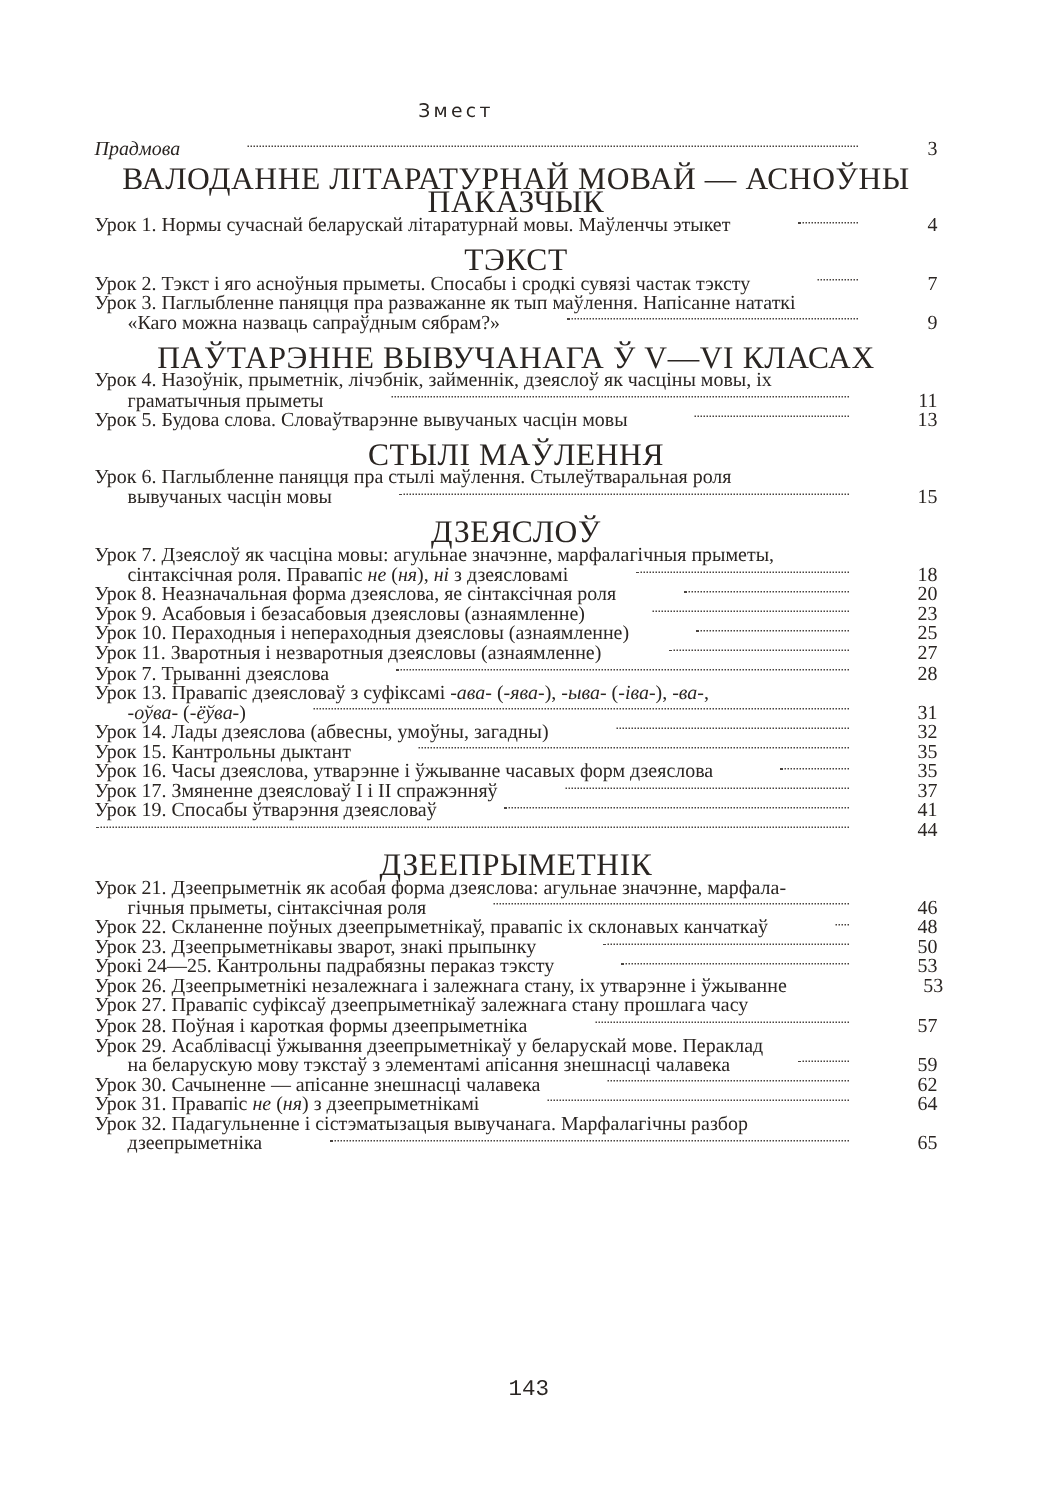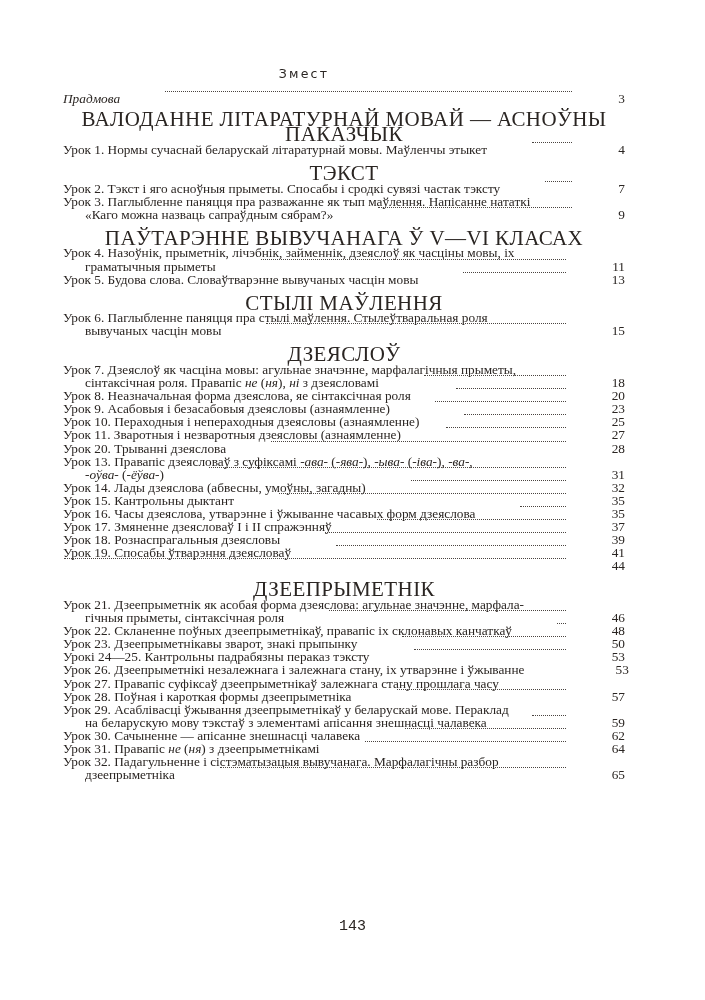--- a/index.html
+++ b/index.html
@@ -18,21 +18,21 @@
     font-size: 13.3px; line-height: 13.1px;
   }
   .section-heading {
     text-align: center; font-size: 21px; line-height: 14.5px;
     letter-spacing: 0.4px; margin-top: 10px; margin-bottom: 1px;
   }
   .section-heading.first { margin-top: 7px; margin-bottom: 2px; }
   .entry { position: relative; }
   .entry-line { display: block; white-space: nowrap; }
   .entry-last {
-    display: flex; align-items: flex-start; white-space: nowrap; gap: 44px;
+    display: flex; align-items: center; white-space: nowrap; gap: 44px;
   }
   .entry-last.indent { padding-left: 22px; }
   .entry-text { flex: 0 0 auto; }
   .leader {
     flex: 1 1 auto; overflow: hidden; margin: 0 2px 0 1px;
     border-bottom: 1px dotted #4a4440; height: 1px; position: relative; top: -2px;
   }
   .page-num { flex: 0 0 auto; text-align: right; }
   i { font-style: italic; }
   .page-number {
@@ -145,21 +145,21 @@
     </div>
     <div class="entry">
       <div class="entry-last">
         <span class="entry-text"><span>Урок 11. Зваротныя і незваротныя дзеясловы (азнаямленне)</span></span>
         <span class="leader"></span>
         <span class="page-num">27</span>
       </div>
     </div>
     <div class="entry">
       <div class="entry-last">
-        <span class="entry-text"><span>Урок 20. Трыванні дзеяслова</span></span>
+        <span class="entry-text"><span>Урок 7. Трыванні дзеяслова</span></span>
         <span class="leader"></span>
         <span class="page-num">28</span>
       </div>
     </div>
     <div class="entry">
       <div class="entry-line"><span class="entry-text"><span>Урок 13. Правапіс дзеясловаў з суфіксамі </span><i>-ава-</i><span> (</span><i>-ява-</i><span>), </span><i>-ыва-</i><span> (</span><i>-іва-</i><span>), </span><i>-ва-</i><span>,</span></span></div>
       <div class="entry-last indent">
         <span class="entry-text"><i>-оўва-</i><span> (</span><i>-ёўва-</i><span>)</span></span>
         <span class="leader"></span>
         <span class="page-num">31</span>
@@ -188,27 +188,20 @@
     </div>
     <div class="entry">
       <div class="entry-last">
         <span class="entry-text"><span>Урок 17. Змяненне дзеясловаў I і II спражэнняў</span></span>
         <span class="leader"></span>
         <span class="page-num">37</span>
       </div>
     </div>
     <div class="entry">
       <div class="entry-last">
-        <span class="entry-text"><span>Урок 18. Рознаспрагальныя дзеясловы</span></span>
-        <span class="leader"></span>
-        <span class="page-num">39</span>
-      </div>
-    </div>
-    <div class="entry">
-      <div class="entry-last">
         <span class="entry-text"><span>Урок 19. Спосабы ўтварэння дзеясловаў</span></span>
         <span class="leader"></span>
         <span class="page-num">41</span>
       </div>
     </div>
     <div class="entry">
       <div class="entry-last">
         <span class="leader"></span>
         <span class="page-num">44</span>
       </div>

